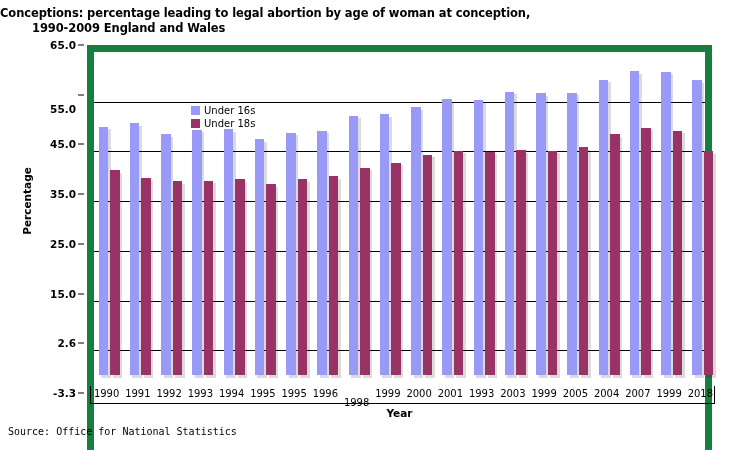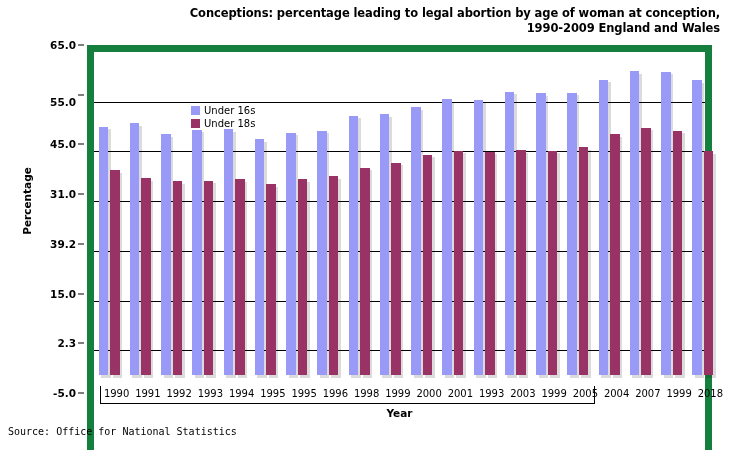--- a/index.html
+++ b/index.html
@@ -14,28 +14,28 @@
     font-family: "DejaVu Sans", sans-serif;
     overflow: hidden;
   }
 
   
   #chart-title {
     position: absolute;
     left: 0;
     top: 6px;
     width: 720px;
-    text-align: right;
+    text-align: left;
     font-size: 11.5px;
     font-weight: bold;
     color: #000000;
     line-height: 15px;
     letter-spacing: -0.1px;
   }
-  #chart-title .line2 { display: block; }
+  #chart-title .line2 { display: block; padding-left: 32px; }
 
   
   #plot-frame {
     position: absolute;
     left: 87px;
     top: 45px;
     width: 625px;
     height: 420px;
     border: 7px solid #15803d;
     box-sizing: border-box;
@@ -87,23 +87,23 @@
     text-align: center;
     font-size: 10.5px;
     font-weight: bold;
     color: #000000;
     transform: rotate(-90deg);
   }
 
   
   #x-axis-band {
     position: absolute;
-    left: 100px;
+    left: 90px;
     top: 386px;
-    width: 495px;
+    width: 625px;
     height: 18px;
     border: 1px solid #000000;
     border-top: none;
     box-sizing: border-box;
   }
   .x-tick-label {
     position: absolute;
     top: 2px;
     text-align: center;
     font-size: 10px;
@@ -174,33 +174,33 @@
 <body>
 
 <div id="chart-title">
   <span>Conceptions: percentage leading to legal abortion by age of woman at conception,</span>
   <span class="line2">1990-2009  England and Wales</span>
 </div>
 
 <div id="y-axis-labels">
     <div class="y-tick-label" style="top: 0px;">65.0</div>
     <div class="y-tick-mark" style="top: 0px;"></div>
-    <div class="y-tick-label" style="top: 57px;">55.0</div>
+    <div class="y-tick-label" style="top: 64px;">55.0</div>
     <div class="y-tick-mark" style="top: 49.7143px;"></div>
     <div class="y-tick-label" style="top: 99.4286px;">45.0</div>
     <div class="y-tick-mark" style="top: 99.4286px;"></div>
-    <div class="y-tick-label" style="top: 149.143px;">31.0</div>
+    <div class="y-tick-label" style="top: 149.143px;">35.0</div>
     <div class="y-tick-mark" style="top: 149.143px;"></div>
-    <div class="y-tick-label" style="top: 198.857px;">39.2</div>
+    <div class="y-tick-label" style="top: 198.857px;">25.0</div>
     <div class="y-tick-mark" style="top: 198.857px;"></div>
     <div class="y-tick-label" style="top: 248.571px;">15.0</div>
     <div class="y-tick-mark" style="top: 248.571px;"></div>
-    <div class="y-tick-label" style="top: 298.286px;">2.3</div>
+    <div class="y-tick-label" style="top: 298.286px;">2.6</div>
     <div class="y-tick-mark" style="top: 298.286px;"></div>
-    <div class="y-tick-label" style="top: 348px;">-5.0</div>
+    <div class="y-tick-label" style="top: 348px;">-3.3</div>
     <div class="y-tick-mark" style="top: 348px;"></div>
   </div>
 <div id="y-axis-title">Percentage</div>
 
 <div id="plot-frame">
   <div id="gridlines">
       <div class="gridline" style="top: 49.7143px;"></div>
       <div class="gridline" style="top: 99.4286px;"></div>
       <div class="gridline" style="top: 149.143px;"></div>
       <div class="gridline" style="top: 198.857px;"></div>
@@ -304,21 +304,21 @@
 
 <div id="x-axis-band">
     <div class="x-tick-label" style="left: 15.625px;">1990</div>
     <div class="x-tick-label" style="left: 46.875px;">1991</div>
     <div class="x-tick-label" style="left: 78.125px;">1992</div>
     <div class="x-tick-label" style="left: 109.375px;">1993</div>
     <div class="x-tick-label" style="left: 140.625px;">1994</div>
     <div class="x-tick-label" style="left: 171.875px;">1995</div>
     <div class="x-tick-label" style="left: 203.125px;">1995</div>
     <div class="x-tick-label" style="left: 234.375px;">1996</div>
-    <div class="x-tick-label" style="left: 265.625px;">1998</div>
+    <div class="x-tick-label" style="left: 265.625px; margin-top: 9px;">1998</div>
     <div class="x-tick-label" style="left: 296.875px;">1999</div>
     <div class="x-tick-label" style="left: 328.125px;">2000</div>
     <div class="x-tick-label" style="left: 359.375px;">2001</div>
     <div class="x-tick-label" style="left: 390.625px;">1993</div>
     <div class="x-tick-label" style="left: 421.875px;">2003</div>
     <div class="x-tick-label" style="left: 453.125px;">1999</div>
     <div class="x-tick-label" style="left: 484.375px;">2005</div>
     <div class="x-tick-label" style="left: 515.625px;">2004</div>
     <div class="x-tick-label" style="left: 546.875px;">2007</div>
     <div class="x-tick-label" style="left: 578.125px;">1999</div>

